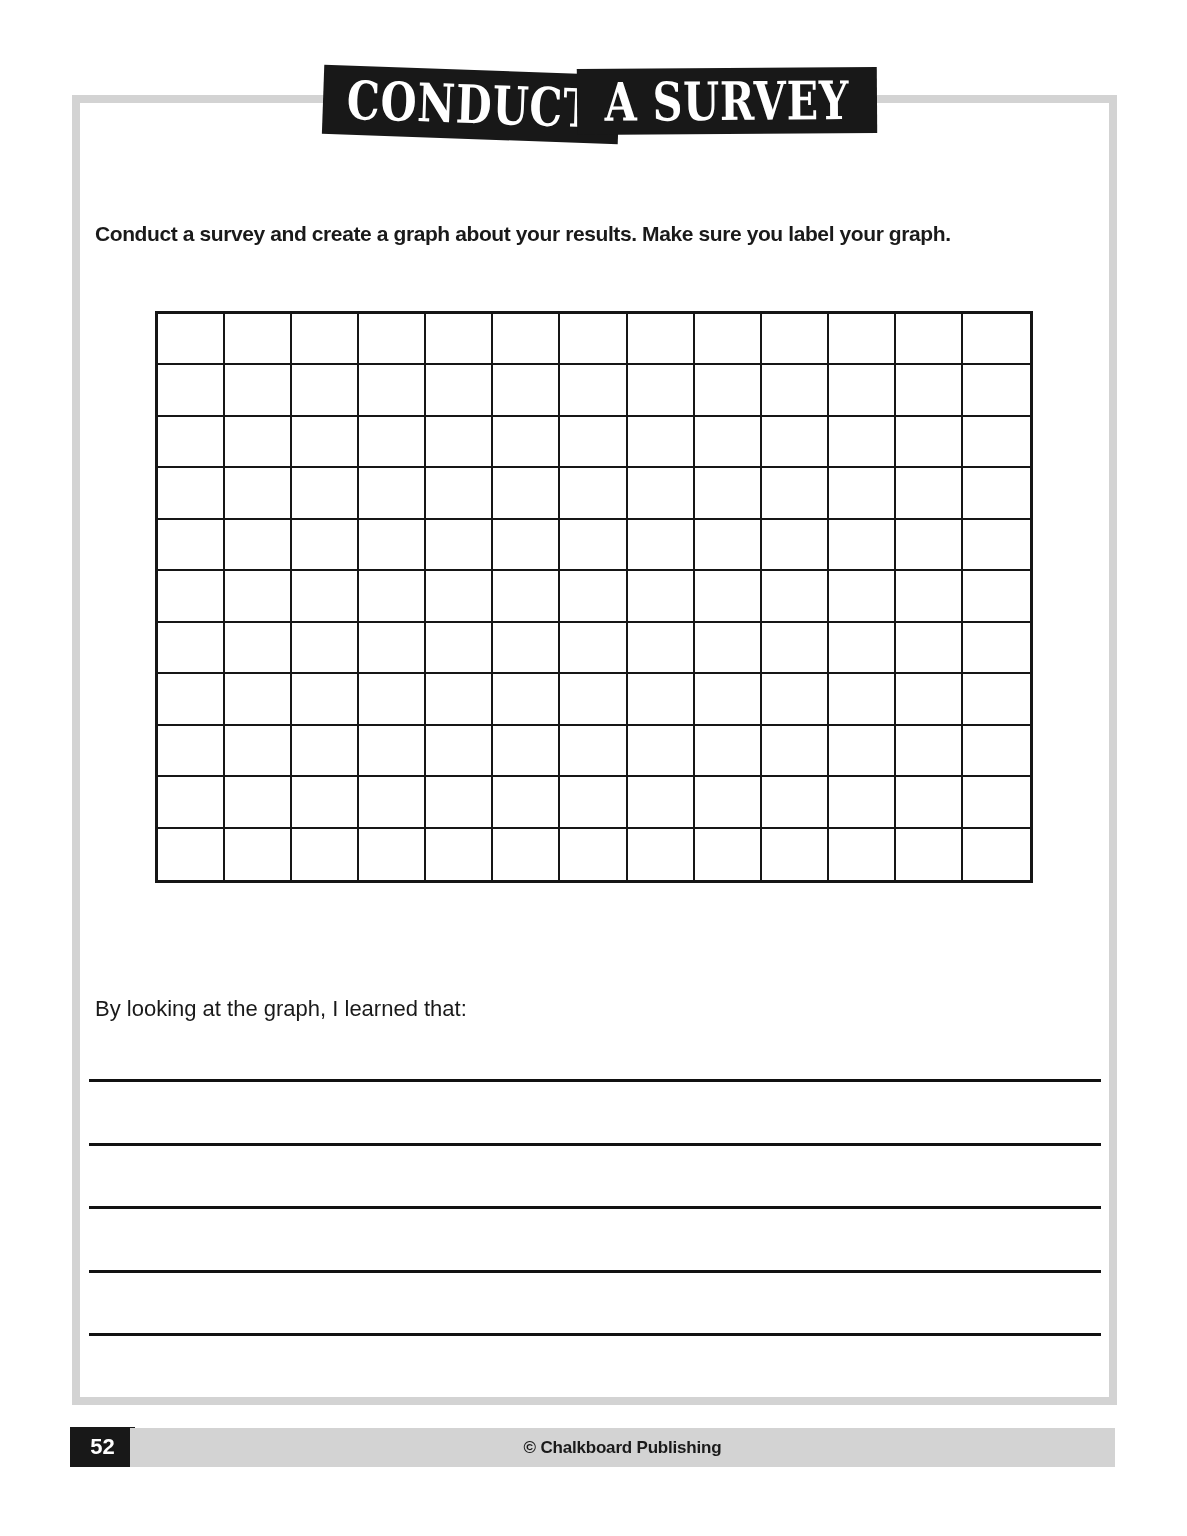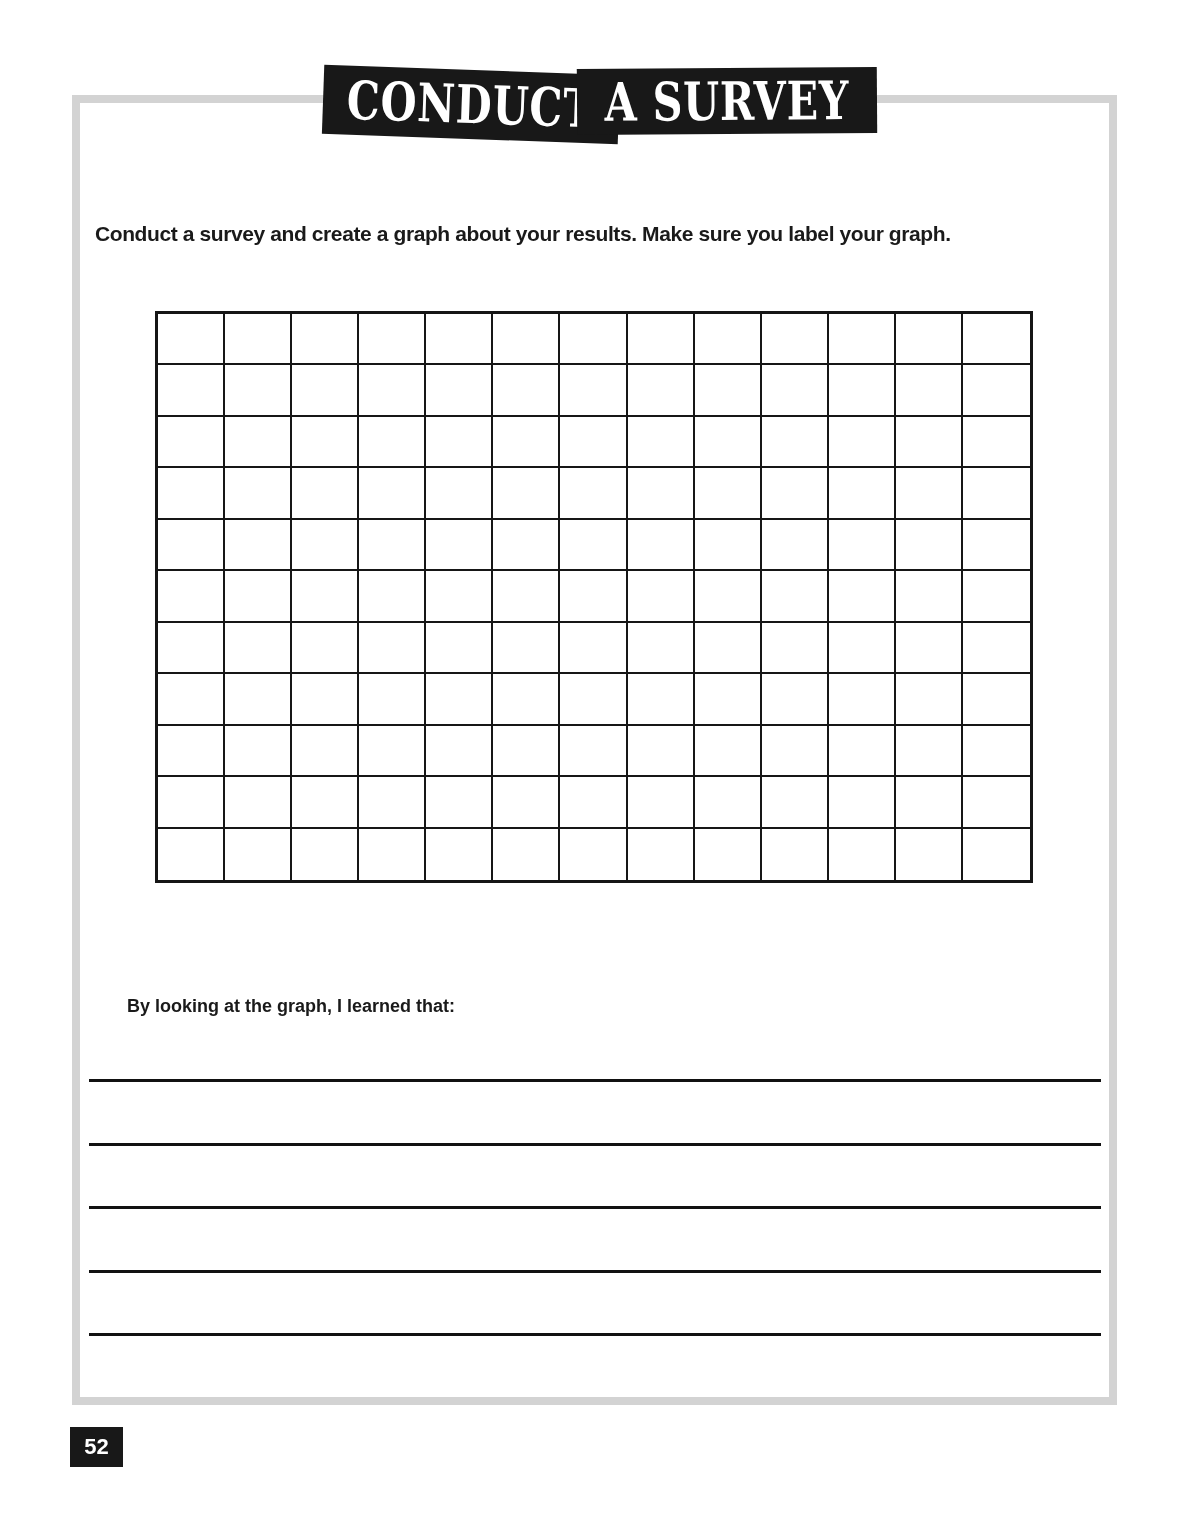--- a/index.html
+++ b/index.html
@@ -65,37 +65,36 @@
     box-sizing: border-box;
     border-right: 2px solid #161616;
     border-bottom: 2px solid #161616;
   }
   .grid-cell.last-col { border-right: none; }
   .grid-cell.last-row { border-bottom: none; }
 
   .prompt {
     position: absolute;
     left: 95px; top: 996px;
-    font-size: 18px; font-weight: bold;
+    font-size: 22px; font-weight: normal;
     white-space: nowrap;
-    margin-left: 32px;
   }
 
   .writing-lines { position: absolute; left: 0; top: 0; width: 100%; height: 100%; }
   .writing-line {
     position: absolute;
     left: 89px; width: 1012px; height: 3px;
     background: #111111;
   }
 
   
   .page-number-box {
     position: absolute;
     left: 70px; top: 1427px;
-    width: 53px; height: 40px;
+    width: 65px; height: 40px;
     background: #181818;
     display: flex; align-items: center; justify-content: center;
   }
   .page-number {
     color: #ffffff; font-size: 22px; font-weight: bold;
   }
   .footer-bar {
     position: absolute;
     left: 130px; top: 1428px;
     width: 985px; height: 39px;
@@ -277,14 +276,17 @@
       <div class="writing-line" style="top: 1079px;"></div>
       <div class="writing-line" style="top: 1142.5px;"></div>
       <div class="writing-line" style="top: 1206px;"></div>
       <div class="writing-line" style="top: 1269.5px;"></div>
       <div class="writing-line" style="top: 1333px;"></div>
     </div>
 
   <div class="page-number-box">
     <span class="page-number">52</span>
   </div>
+  <div class="footer-bar">
+    <span class="copyright">© Chalkboard Publishing</span>
+  </div>
 
 </div>
 
 </body></html>

